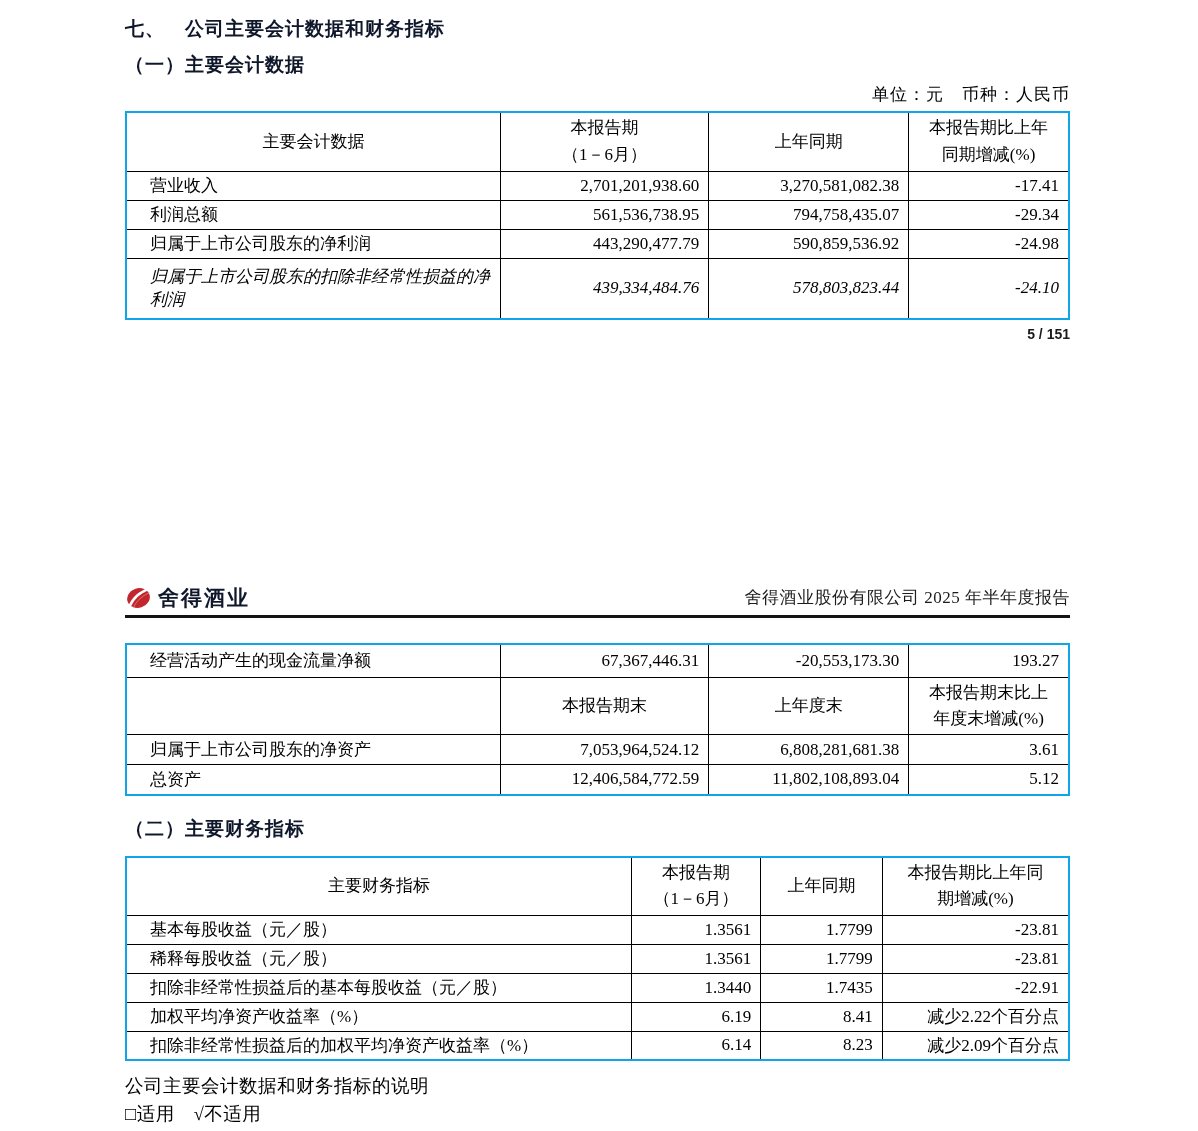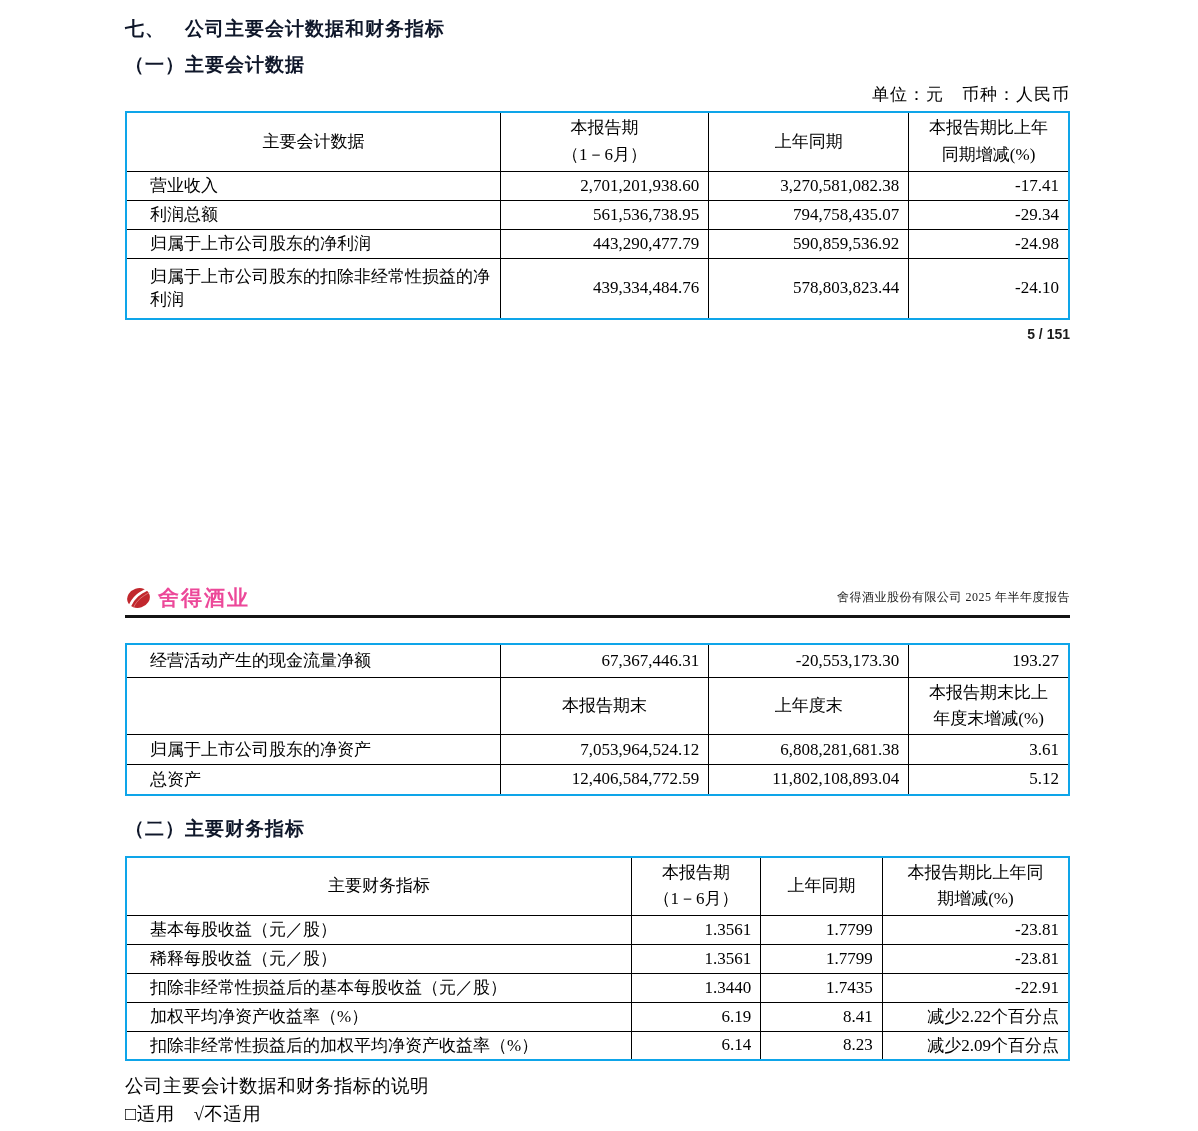--- a/index.html
+++ b/index.html
@@ -33,38 +33,38 @@
   table.fin { border:2px solid #0ea5e9; }
   td.label { text-align:left; padding:2px 6px 2px 23px; }
   td.num   { text-align:right; padding:2px 9px 2px 4px; }
   th.hdr, td.hdr {
     text-align:center; white-space:pre-line; line-height:1.55;
     padding:2px 4px;
   }
   #table-accounting { top:111px; }
   #table-accounting tr.header-row { height:59px; }
   #table-accounting tr.data-row { height:29px; }
-  #table-accounting tr.tall-row { height:61px; }
+  #table-accounting tr.tall-row { height:61px;font-style:italic; }
   #page-indicator {
     position:absolute; left:125px; top:326px; width:945px;
     text-align:right;
     font-family:"Liberation Sans","DejaVu Sans",sans-serif;
     font-weight:bold; font-size:14px; color:#1a1a1a;
   }
   #report-header {
     position:absolute; left:125px; top:580px; width:945px; height:38px;
     border-bottom:3px solid #141414;
     display:flex; justify-content:space-between; align-items:center;
   }
   #logo-lockup { display:flex; align-items:center; gap:6px; }
   #logo-text {
     font-weight:bold; font-size:21px; letter-spacing:2px;
-    color:#ec4899;
-  }
-  #report-title { font-size:12px; color:#1c1c1c; letter-spacing:0.5px; }
+    color:#0f172a;
+  }
+  #report-title { font-size:17px; color:#1c1c1c; letter-spacing:0.5px; }
   #table-accounting-cont { top:643px; }
   #table-accounting-cont tr.cashflow-row { height:33px; }
   #table-accounting-cont tr.header-row { height:55px;margin-left:48px; }
   #table-accounting-cont tr.data-row { height:30px; }
   #table-indicators { top:856px; }
   #table-indicators tr.header-row { height:55px; }
   #table-indicators tr.data-row { height:29px; }
   #notes-block {
     position:absolute; left:125px; top:1072px;
     font-size:18.5px; line-height:28px; letter-spacing:0.5px;

